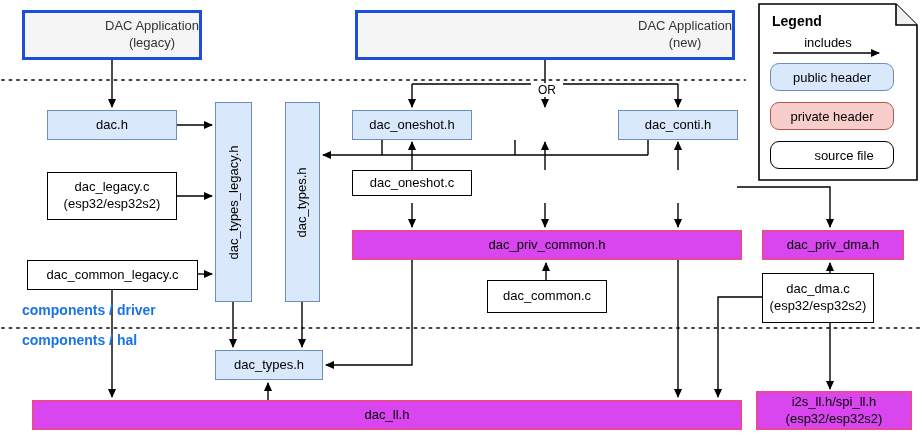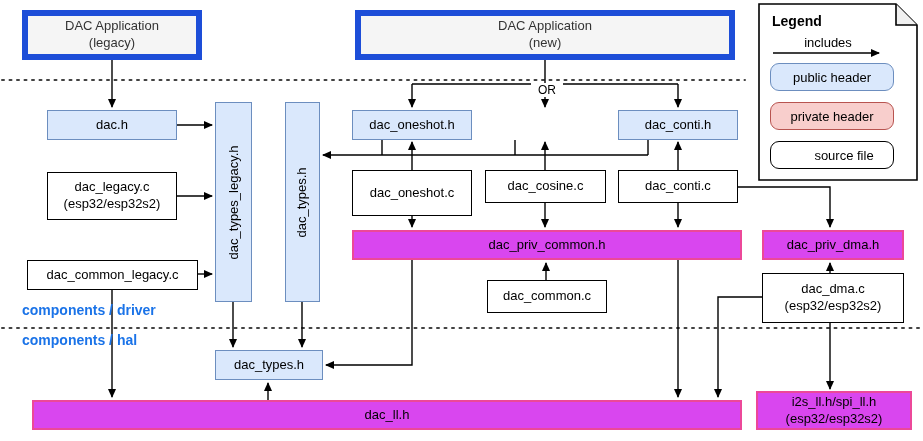--- a/index.html
+++ b/index.html
@@ -6,21 +6,21 @@
   .canvas {
     position:relative; width:923px; height:441px; overflow:hidden;
     font-family:"Liberation Sans", sans-serif; color:#000; background:#fff;
   }
   svg.wires { position:absolute; left:0; top:0; z-index:1; }
   .box {
     position:absolute; z-index:2; box-sizing:border-box;
     display:flex; align-items:center; justify-content:center;
     text-align:center; font-size:13px; line-height:1.3; white-space:pre-line;
   }
-  .app     { background:#f5f5f5; border:6px solid #1d4ed8; color:#333; }
+  .app     { background:#f5f5f5; border:3px solid #1d4ed8; color:#333;justify-content:flex-end; }
   .public  { background:#dae8fc; border:1px solid #6c8ebf; }
   .private { background:#d946ef; border:2px solid #ec4899; }
   .source  { background:#ffffff; border:1px solid #000000; }
   .vlabel  { transform:rotate(-90deg); white-space:nowrap; }
   .or-label {
     position:absolute; z-index:3; font-size:12px; background:#fff;
     padding:0 2px; text-align:center;
   }
   .layer-label {
     position:absolute; z-index:3; font-weight:bold; font-size:14px;
@@ -104,29 +104,27 @@
   <div class="box source" style="left:47px; top:172px; width:130px; height:48px;"><span>dac_legacy.c
 (esp32/esp32s2)</span></div>
   <div class="box source" style="left:27px; top:260px; width:171px; height:30px;"><span>dac_common_legacy.c</span></div>
 
   <div class="box public" style="left:215px; top:102px; width:37px; height:200px;"><span class="vlabel">dac_types_legacy.h</span></div>
   <div class="box public" style="left:285px; top:102px; width:35px; height:200px;"><span class="vlabel">dac_types.h</span></div>
 
   <div class="box public" style="left:352px; top:110px; width:120px; height:30px;"><span>dac_oneshot.h</span></div>
   <div class="box public" style="left:618px; top:110px; width:120px; height:30px;"><span>dac_conti.h</span></div>
 
-  <div class="box source" style="left:352px; top:170px; width:120px; height:46px;"><span>dac_oneshot.c</span></div>
-  <div class="box source" style="left:485px; top:170px; width:121px; height:33px;"><span>dac_cosine.c</span></div>
-  <div class="box source" style="left:618px; top:170px; width:120px; height:33px;"><span>dac_conti.c</span></div>
+  <div class="box source" style="left:352px; top:170px; width:120px; height:26px;"><span>dac_oneshot.c</span></div>
 
   <div class="box private" style="left:352px; top:230px; width:390px; height:30px;"><span>dac_priv_common.h</span></div>
   <div class="box source" style="left:487px; top:280px; width:120px; height:33px;"><span>dac_common.c</span></div>
 
   <div class="box private" style="left:762px; top:230px; width:142px; height:30px;"><span>dac_priv_dma.h</span></div>
-  <div class="box source" style="left:762px; top:273px; width:142px; height:50px;"><span>dac_dma.c
+  <div class="box source" style="left:762px; top:273px; width:112px; height:50px;"><span>dac_dma.c
 (esp32/esp32s2)</span></div>
 
   <div class="layer-label" style="left:22px; top:302px;text-align:right;">components / driver</div>
   <div class="layer-label" style="left:22px; top:332px;">components / hal</div>
 
   <div class="box public" style="left:215px; top:350px; width:108px; height:30px;"><span>dac_types.h</span></div>
   <div class="box private" style="left:32px; top:400px; width:710px; height:30px;"><span>dac_ll.h</span></div>
   <div class="box private" style="left:756px; top:391px; width:156px; height:39px;"><span>i2s_ll.h/spi_ll.h
 (esp32/esp32s2)</span></div>
 

